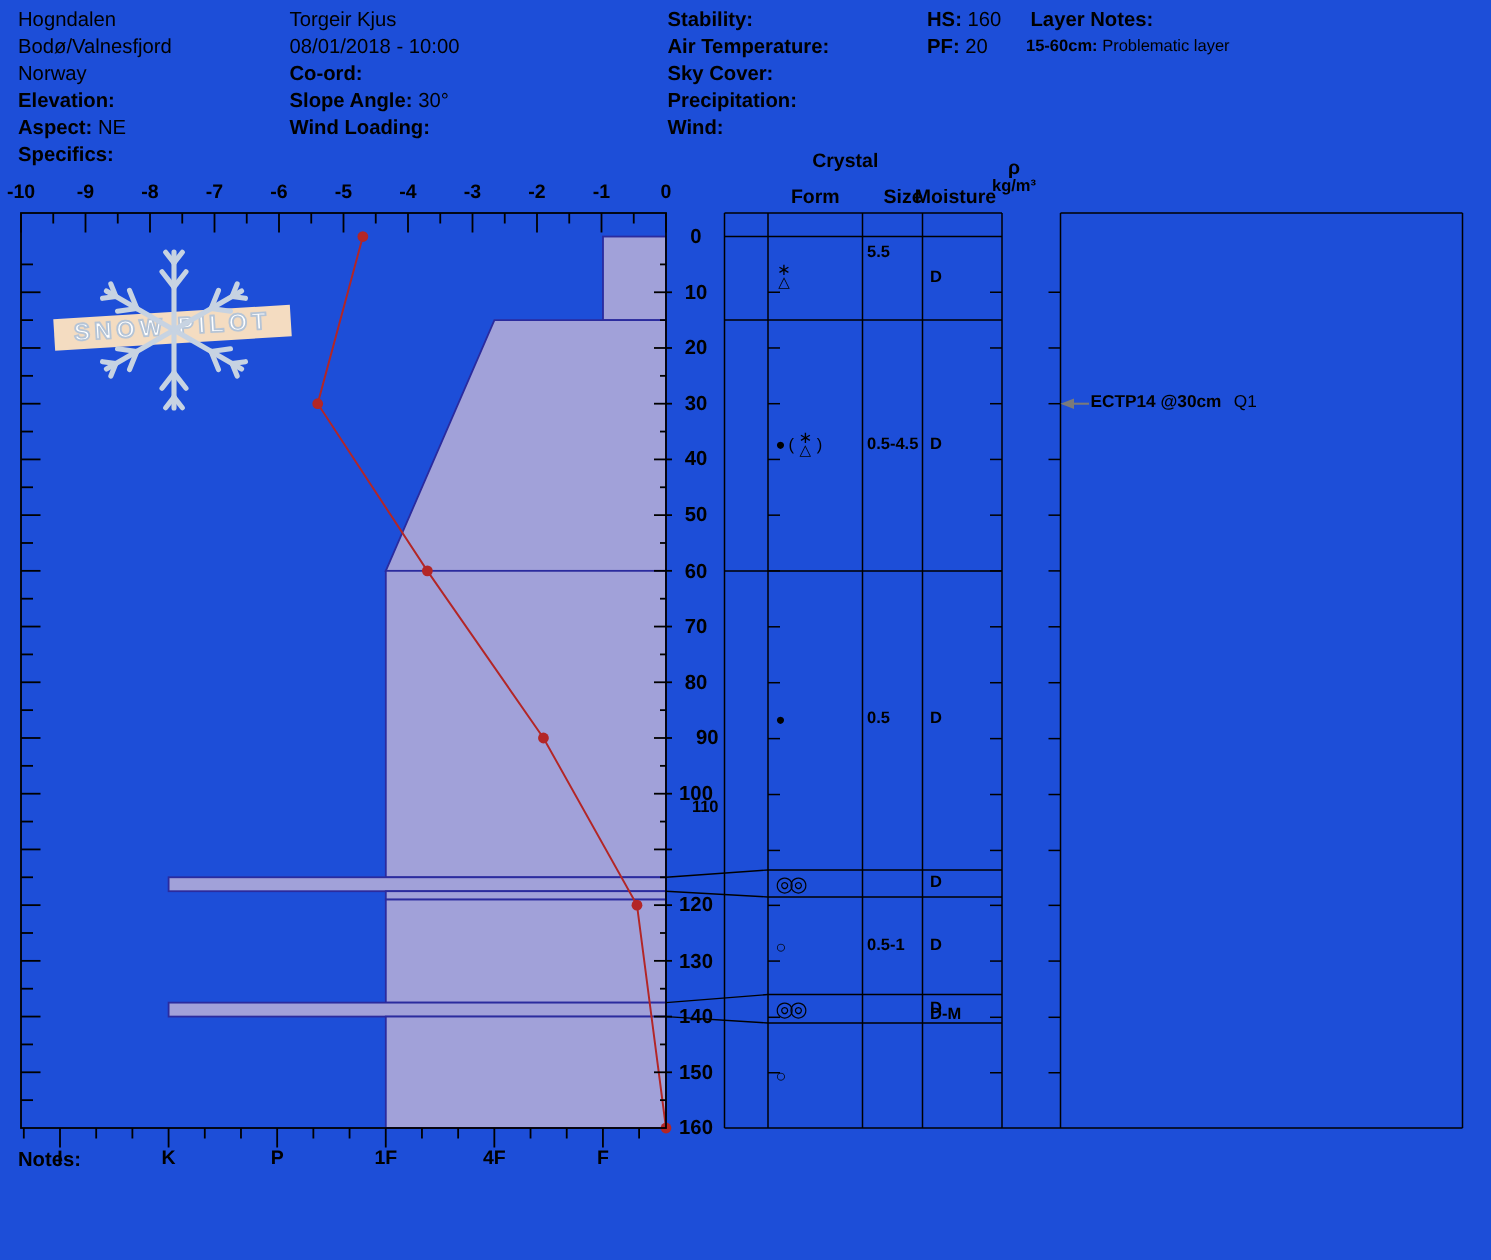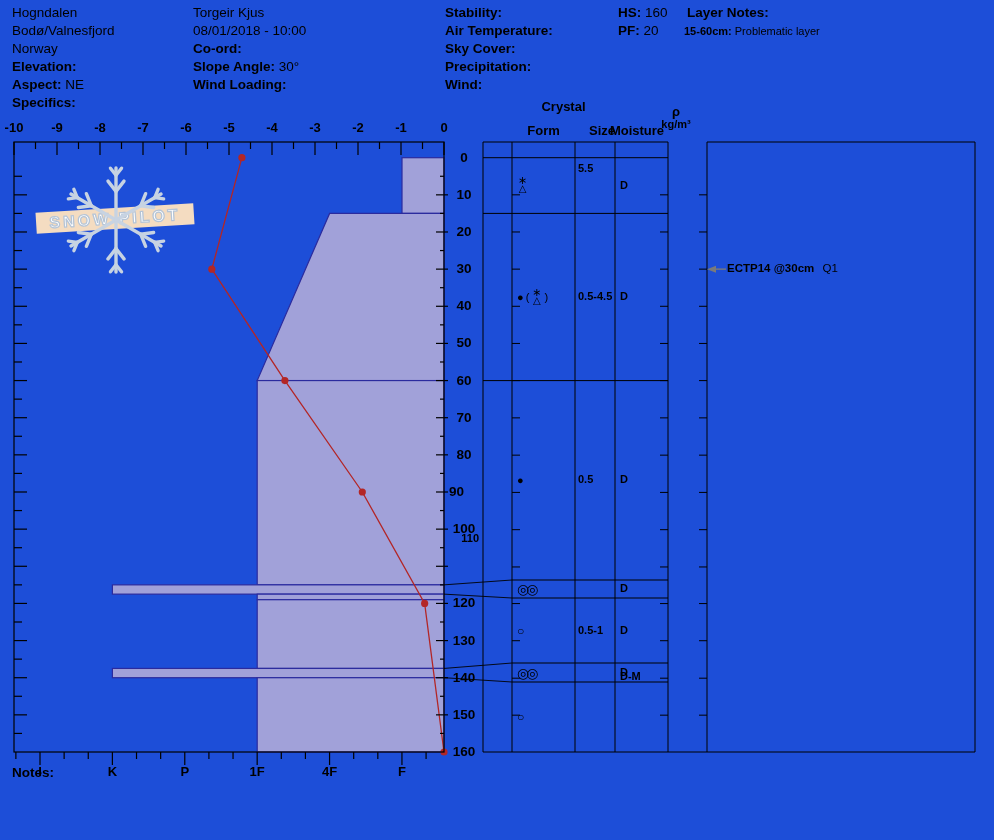--- a/index.html
+++ b/index.html
@@ -309,21 +309,21 @@
       <div class="lab" style="left: 428px; top: 120px; width: 32px; text-align: center;">0</div>
       <div class="lab" style="left: 449px; top: 149.7px; width: 30px; text-align: center; font-size: 13.5px;">0</div>
       <div class="lab" style="left: 449px; top: 186.844px; width: 30px; text-align: center; font-size: 13.5px;">10</div>
       <div class="lab" style="left: 449px; top: 223.987px; width: 30px; text-align: center; font-size: 13.5px;">20</div>
       <div class="lab" style="left: 449px; top: 261.131px; width: 30px; text-align: center; font-size: 13.5px;">30</div>
       <div class="lab" style="left: 449px; top: 298.275px; width: 30px; text-align: center; font-size: 13.5px;">40</div>
       <div class="lab" style="left: 449px; top: 335.419px; width: 30px; text-align: center; font-size: 13.5px;">50</div>
       <div class="lab" style="left: 449px; top: 372.562px; width: 30px; text-align: center; font-size: 13.5px;">60</div>
       <div class="lab" style="left: 449px; top: 409.706px; width: 30px; text-align: center; font-size: 13.5px;">70</div>
       <div class="lab" style="left: 449px; top: 446.85px; width: 30px; text-align: center; font-size: 13.5px;">80</div>
-      <div class="lab" style="left: 449px; top: 483.994px; width: 30px; text-align: left; font-size: 13.5px;">90</div>
+      <div class="lab" style="left: 449px; top: 483.994px; width: 30px; text-align: right; font-size: 13.5px;">90</div>
       <div class="lab" style="left: 449px; top: 521.137px; width: 30px; text-align: center; font-size: 13.5px;">100</div>
       <div class="lab" style="left: 449px; top: 532px; width: 30px; text-align: right; font-size: 11px;">110</div>
       <div class="lab" style="left: 449px; top: 595.425px; width: 30px; text-align: center; font-size: 13.5px;">120</div>
       <div class="lab" style="left: 449px; top: 632.569px; width: 30px; text-align: center; font-size: 13.5px;">130</div>
       <div class="lab" style="left: 449px; top: 669.712px; width: 30px; text-align: center; font-size: 13.5px;">140</div>
       <div class="lab" style="left: 449px; top: 706.856px; width: 30px; text-align: center; font-size: 13.5px;">150</div>
       <div class="lab" style="left: 449px; top: 744px; width: 30px; text-align: center; font-size: 13.5px;">160</div>
       <div class="lab" style="left: 25px; top: 764px; width: 30px; text-align: center;">I</div>
       <div class="lab" style="left: 97.4px; top: 764px; width: 30px; text-align: center;">K</div>
       <div class="lab" style="left: 169.8px; top: 764px; width: 30px; text-align: center;">P</div>

